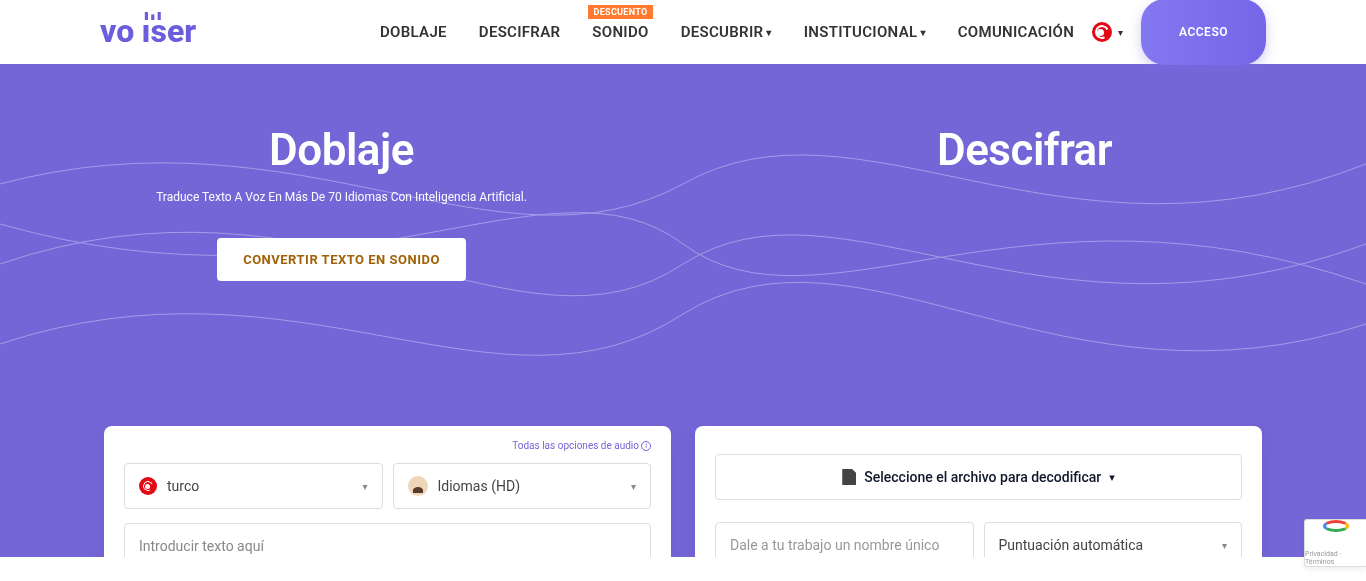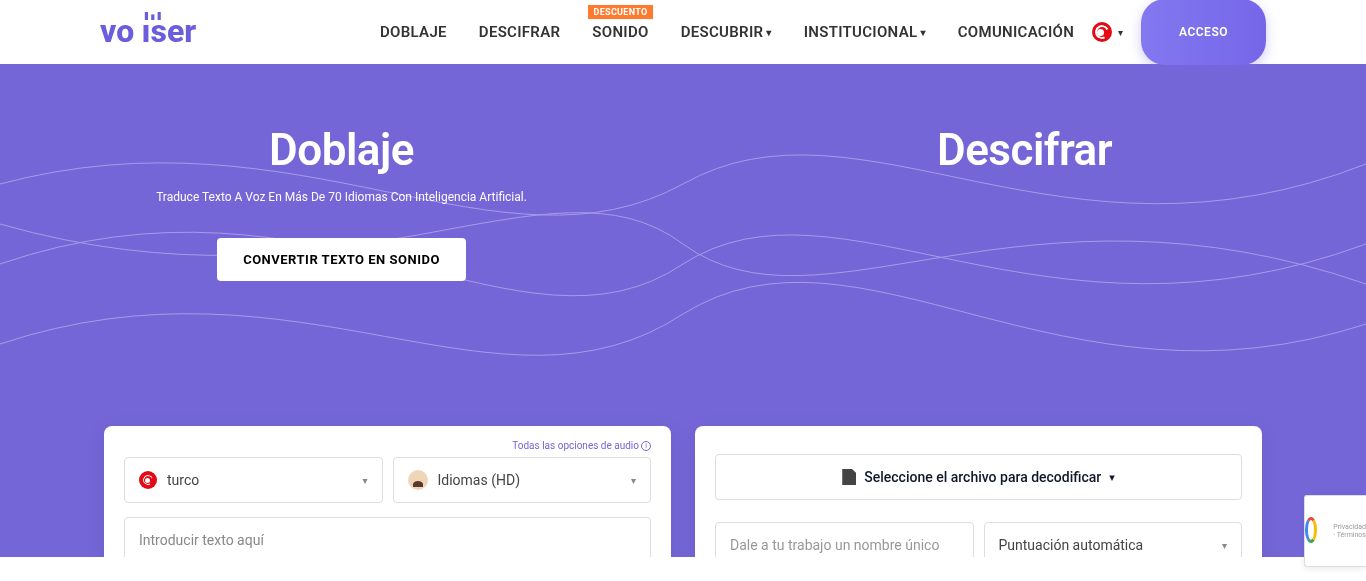--- a/index.html
+++ b/index.html
@@ -21,46 +21,46 @@
 .flag-drop .chev { font-size:10px; color:#333; margin-left:2px; }
 .access-btn { background:linear-gradient(90deg,#8378f0,#7566e8); color:#fff; border:none; border-radius:24px; padding:26px 38px; font-size:12px; font-weight:600; letter-spacing:0.5px; cursor:pointer; box-shadow:0 4px 12px rgba(120,110,230,0.35); }
 
 
 .hero { background:#7566d8; color:#fff; height:493px; position:relative; overflow:hidden;}
 .waves { position:absolute; inset:0; opacity:0.35; }
 .hero-columns { display:flex; padding:60px 0 0; position:relative; z-index:2; }
 .hero-col { flex:1; text-align:center; padding:0 40px;}
 .hero-col h1 { font-size:44px; font-weight:600; margin-bottom:14px; letter-spacing:-0.5px;}
 .hero-col p { font-size:12px; font-weight:400; margin-bottom:34px; opacity:0.98;}
-.hero-btn { background:#fff; color:#000000; border:none; padding:14px 26px; font-size:13px; font-weight:700; letter-spacing:0.5px; border-radius:4px; cursor:pointer;}
+.hero-btn { background:#fff; color:#a16207; border:none; padding:14px 26px; font-size:13px; font-weight:700; letter-spacing:0.5px; border-radius:4px; cursor:pointer;}
 
 
 .panels { position:absolute; top:362px; left:0; right:0; display:flex; gap:24px; padding:0 104px; z-index:3;}
 .panel { background:#fff; border-radius:8px; box-shadow:0 4px 20px rgba(0,0,0,0.08); flex:1; padding:14px 20px 20px; }
-.audio-opts { font-size:10px; color:#7566d8; text-align:right; margin-bottom:6px; display:flex; justify-content:flex-end; align-items:center; gap:2px;}
+.audio-opts { font-size:10px; color:#7566d8; text-align:right; margin-bottom:12px; display:flex; justify-content:flex-end; align-items:center; gap:2px;}
 .audio-opts .i-icon { display:inline-flex; width:10px;height:10px;border:1px solid #7566d8;border-radius:50%; font-size:7px; align-items:center; justify-content:center; color:#7566d8; }
 .row { display:flex; gap:10px; margin-bottom:14px;text-decoration:underline;}
 .select { flex:1; border:1px solid #ddd; border-radius:4px; height:46px; display:flex; align-items:center; padding:0 14px; background:#fff; cursor:pointer; font-size:14px; color:#444; position:relative;}
 .select .chev { margin-left:auto; font-size:10px; color:#888;}
 .select .flag-sm { width:18px; height:18px; border-radius:50%; background:#e30a17; margin-right:10px; position:relative; display:inline-flex; align-items:center; justify-content:center;}
 .select .flag-sm::before { content:''; position:absolute; width:8px;height:8px;border-radius:50%;border:1.5px solid #fff; border-right-color:transparent; transform:rotate(20deg);}
 .select .flag-sm::after { content:''; width:5px;height:5px;background:#fff;border-radius:50%;margin-left:-2px;}
 .avatar { width:20px; height:20px; border-radius:50%; background:#f0d6b8; margin-right:10px; display:inline-block; position:relative;}
 .avatar::after{content:'';position:absolute;bottom:3px;left:5px;width:10px;height:6px;background:#5a3a2a;border-radius:50% 50% 0 0;}
 .textarea { width:100%; border:1px solid #ddd; border-radius:4px; padding:14px; height:80px; font-size:14px; font-family:inherit; resize:vertical; color:#444;}
 .textarea::placeholder { color:#888; }
 
 .panel-right .file-select { border:1px solid #ddd; border-radius:4px; height:46px; display:flex; align-items:center; justify-content:center; gap:8px; font-size:14px; color:#0f172a; cursor:pointer; font-weight:500; margin-bottom:22px; margin-top:14px;}
 .file-icon { width:14px; height:16px; background:#444; display:inline-block; clip-path:polygon(0 0,70% 0,100% 25%,100% 100%,0 100%);}
 .panel-right .row .select { font-size:14px;}
 .input-text { flex:1; border:1px solid #ddd; border-radius:4px; height:46px; padding:0 14px; font-size:14px; color:#444;}
 .input-text::placeholder { color:#999; }
 
 
-.recaptcha { position:absolute; right:0; bottom:14px; width:62px; height:72px; background:#fff; border:1px solid #ddd; border-right:none; border-radius:3px 0 0 3px; z-index:20; font-size:7px; color:#999; display:flex; flex-direction:row; align-items:center; justify-content:center; box-shadow:0 2px 6px rgba(0,0,0,0.08);gap:16px;}
+.recaptcha { position:absolute; right:0; bottom:14px; width:62px; height:48px; background:#fff; border:1px solid #ddd; border-right:none; border-radius:3px 0 0 3px; z-index:20; font-size:7px; color:#999; display:flex; flex-direction:column; align-items:center; justify-content:center; box-shadow:0 2px 6px rgba(0,0,0,0.08);gap:16px;}
 .recaptcha .rc-icon { width:26px;height:26px;border:3px solid #4285f4;border-radius:50%;border-top-color:#ea4335;border-right-color:#fbbc05;border-bottom-color:#34a853; margin-bottom:2px;}
 </style>
 </head>
 <body>
 
 <div class="header">
   <div class="logo">
     <svg viewBox="0 0 200 50" width="160">
       <text x="0" y="38" font-size="40" font-weight="800" fill="#6b5ddc" font-family="sans-serif">vo</text>
       <text x="52" y="38" font-size="40" font-weight="800" fill="#6b5ddc" font-family="sans-serif">ıser</text>

